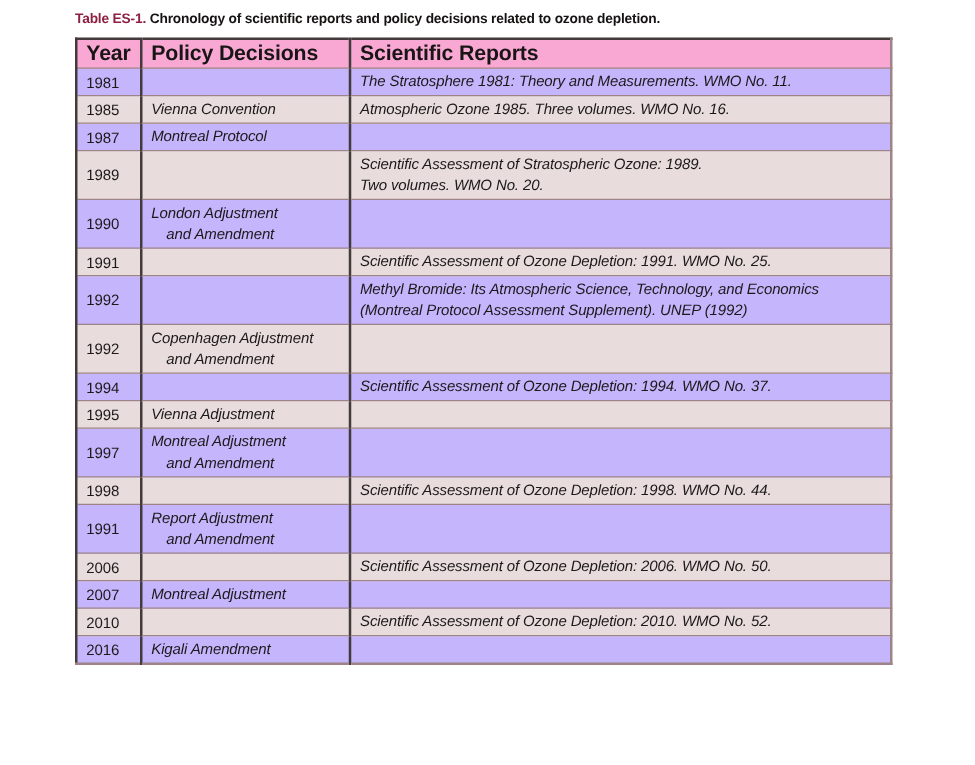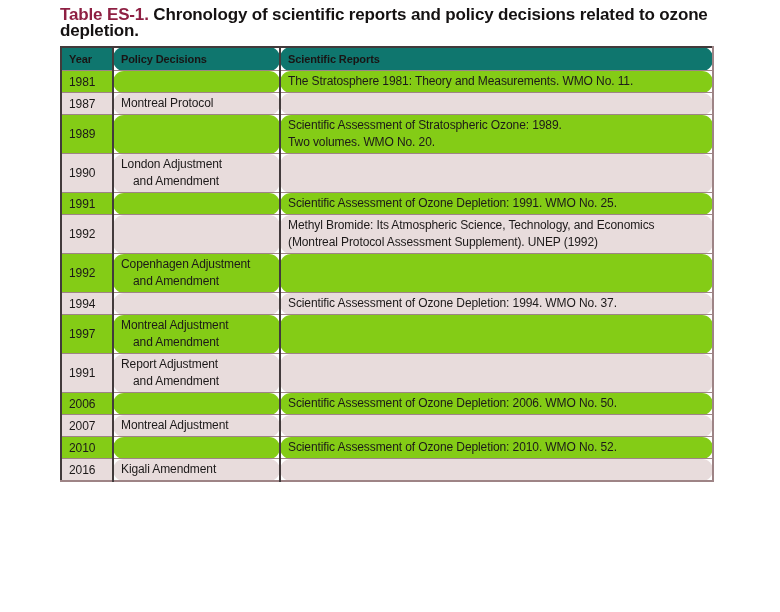--- a/index.html
+++ b/index.html
@@ -11,21 +11,21 @@
     width: 780px;
     height: 612px;
     font-family: "Liberation Sans", sans-serif;
     color: #1c1919;
     overflow: hidden;
   }
   .page {
     padding: 7px 0 0 60px;
   }
   .title {
-    font-size: 17px;
+    font-size: 11px;
     font-weight: bold;
     letter-spacing: -0.15px;
     color: #151212;
     margin: 0 0 7px 0;
     line-height: 16px;
   }
   .title .title-label {
     color: #8e2043;
   }
   table.chron {
@@ -42,41 +42,40 @@
   col.c-report { width: 433px; }
   th, td {
     font-size: 12px;
     text-align: left;
     vertical-align: middle;
     padding: 2px 7px;
     line-height: 16px;
     letter-spacing: -0.1px;
   }
   thead th {
-    font-size: 11px;
+    font-size: 17px;
     font-weight: bold;
-    background: #0f766e;
+    background: #f9a8d4;
     height: 18px;
     color: #191515;
   }
   tbody tr {
-    background: #84cc16;
+    background: #c4b5fd;
     height: 19px;
   }
   tbody tr:nth-child(even) {
     background: #e8dcdc;
   }
   tbody td {
     border-top: 1.5px solid #9e8486;
   }
   th + th, td + td {
     border-left: 2px solid #423a3b;
-    border-radius: 11px;
-  }
-  td .line { line-height: 17px; }
+  }
+  td .line { line-height: 17px; font-style: italic; }
   td .line.cont { padding-left: 12px; }
   td.col-report .line.cont { padding-left: 0; }
 </style>
 </head>
 <body>
 
 <div class="page">
   <p class="title"><span class="title-label">Table ES-1.</span> <span>Chronology of scientific reports and policy decisions related to ozone depletion.</span></p>
 
   <table class="chron">
@@ -94,20 +93,29 @@
     </thead>
     <tbody>
         <tr>
           <td class="col-year">1981</td>
           <td class="col-policy"></td>
           <td class="col-report">
             <div class="line">The Stratosphere 1981: Theory and Measurements. WMO No. 11.</div>
           </td>
         </tr>
         <tr>
+          <td class="col-year">1985</td>
+          <td class="col-policy">
+            <div class="line">Vienna Convention</div>
+          </td>
+          <td class="col-report">
+            <div class="line">Atmospheric Ozone 1985. Three volumes. WMO No. 16.</div>
+          </td>
+        </tr>
+        <tr>
           <td class="col-year">1987</td>
           <td class="col-policy">
             <div class="line">Montreal Protocol</div>
           </td>
           <td class="col-report"></td>
         </tr>
         <tr>
           <td class="col-year">1989</td>
           <td class="col-policy"></td>
           <td class="col-report">
@@ -147,26 +155,40 @@
           <td class="col-report"></td>
         </tr>
         <tr>
           <td class="col-year">1994</td>
           <td class="col-policy"></td>
           <td class="col-report">
             <div class="line">Scientific Assessment of Ozone Depletion: 1994. WMO No. 37.</div>
           </td>
         </tr>
         <tr>
+          <td class="col-year">1995</td>
+          <td class="col-policy">
+            <div class="line">Vienna Adjustment</div>
+          </td>
+          <td class="col-report"></td>
+        </tr>
+        <tr>
           <td class="col-year">1997</td>
           <td class="col-policy">
             <div class="line">Montreal Adjustment</div>
             <div class="line cont">and Amendment</div>
           </td>
           <td class="col-report"></td>
+        </tr>
+        <tr>
+          <td class="col-year">1998</td>
+          <td class="col-policy"></td>
+          <td class="col-report">
+            <div class="line">Scientific Assessment of Ozone Depletion: 1998. WMO No. 44.</div>
+          </td>
         </tr>
         <tr>
           <td class="col-year">1991</td>
           <td class="col-policy">
             <div class="line">Report Adjustment</div>
             <div class="line cont">and Amendment</div>
           </td>
           <td class="col-report"></td>
         </tr>
         <tr>

